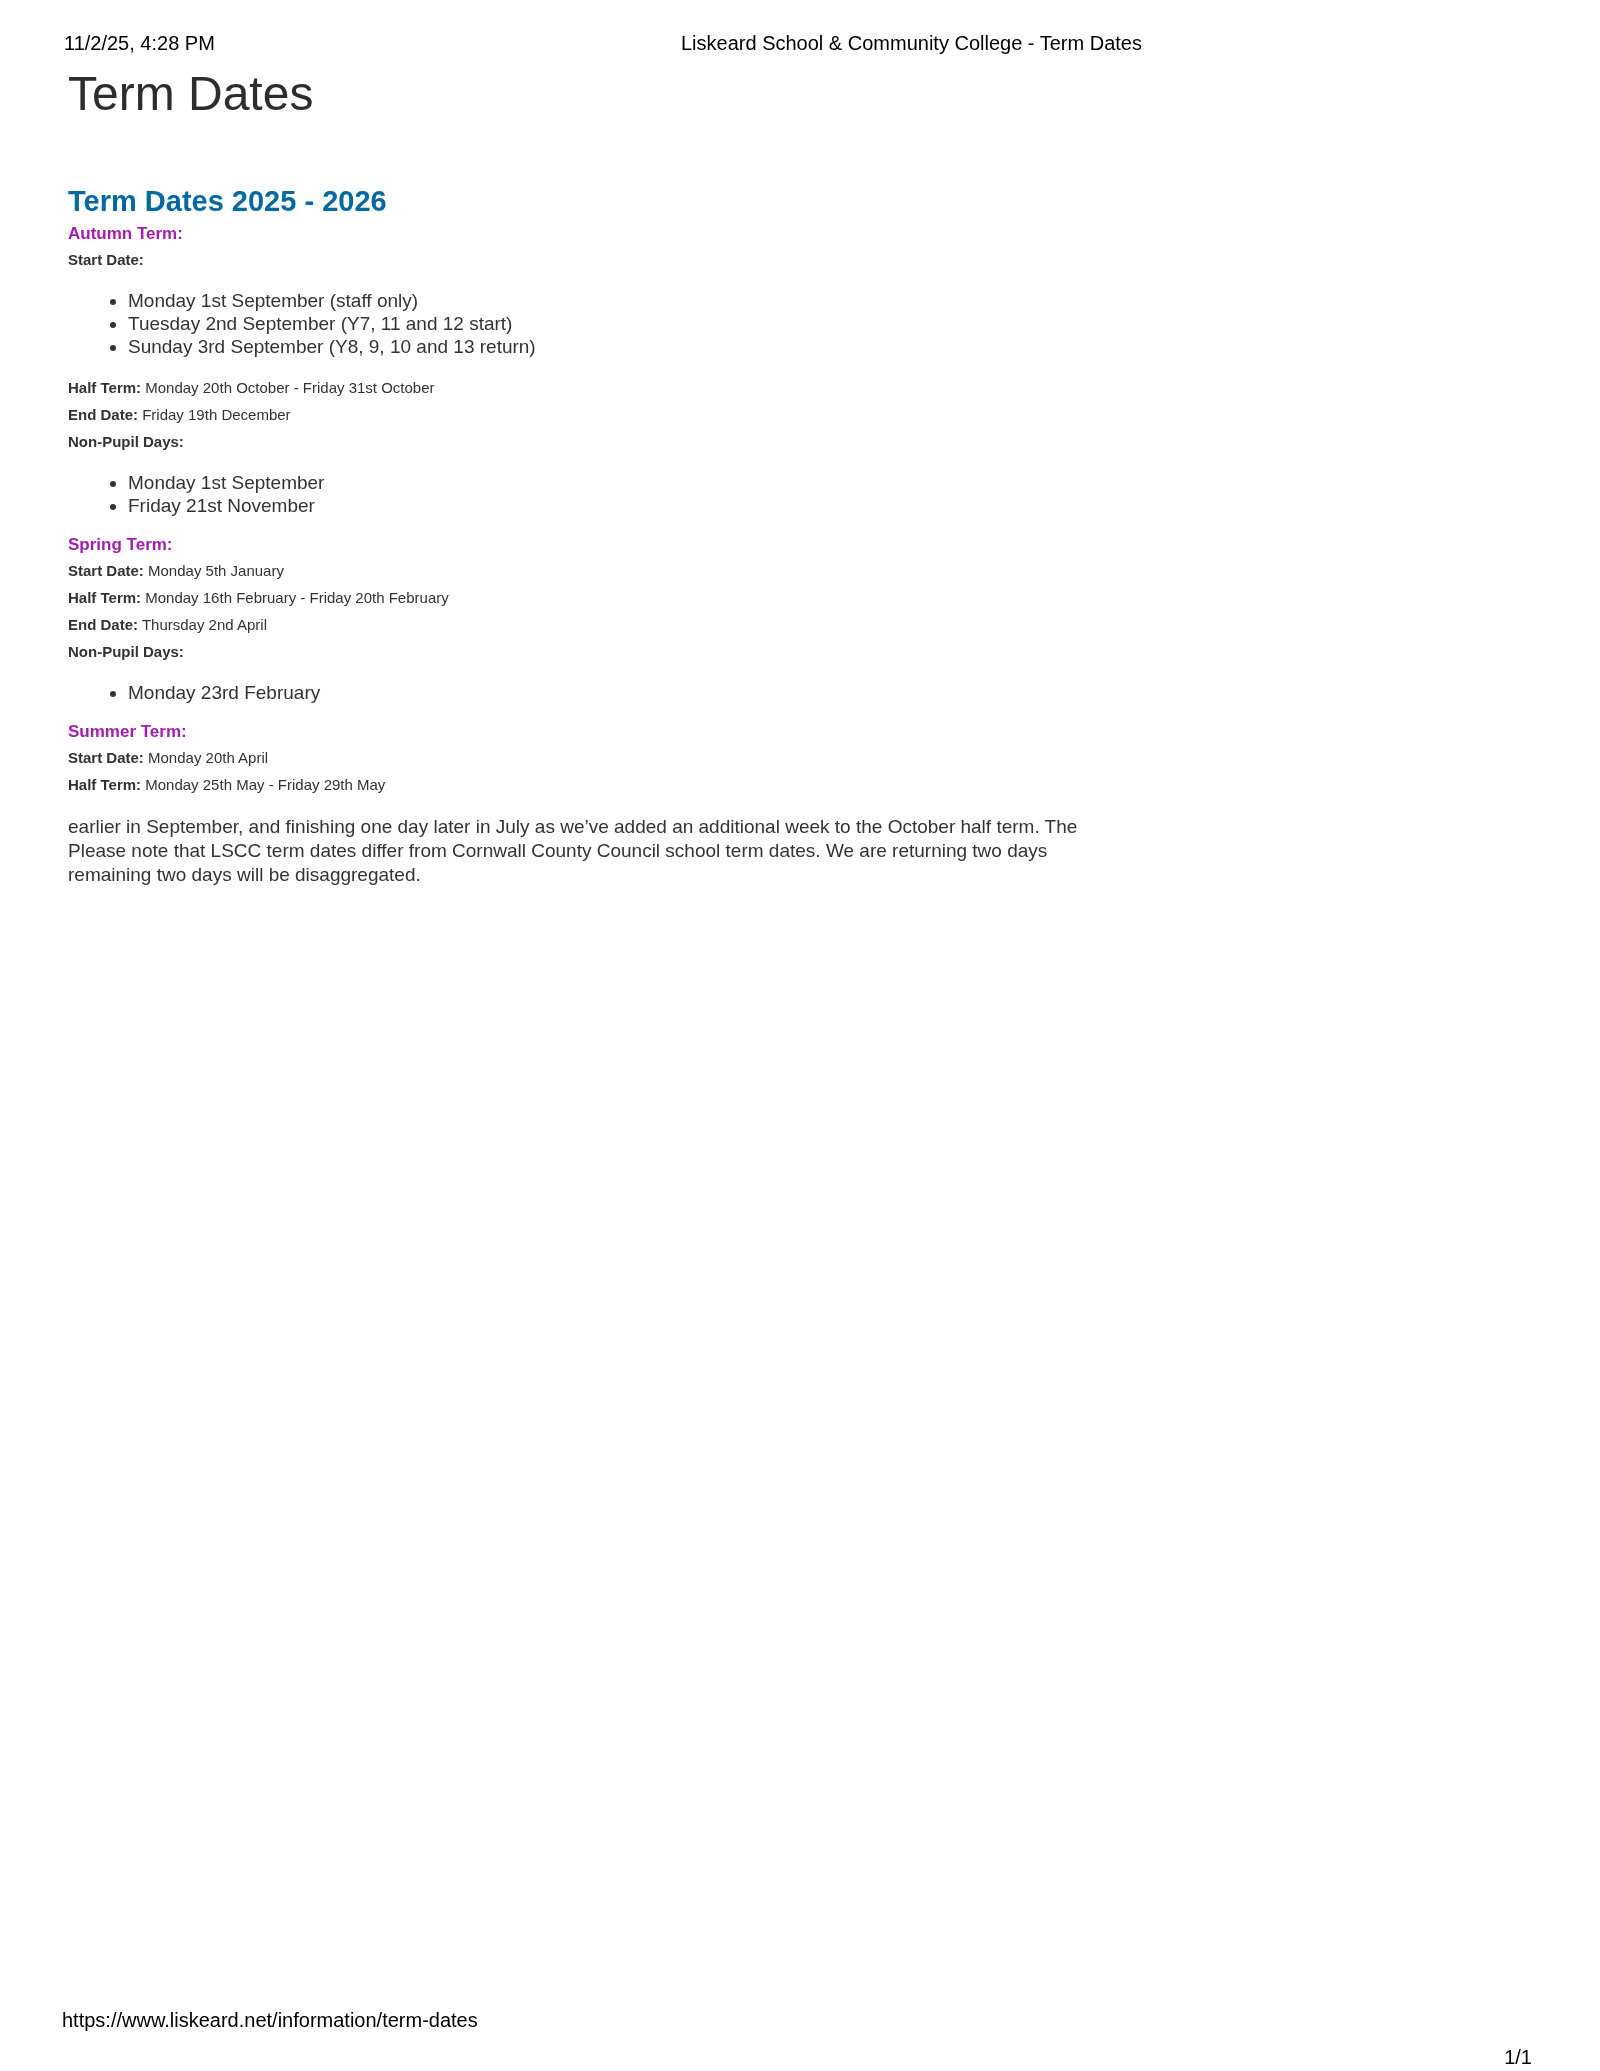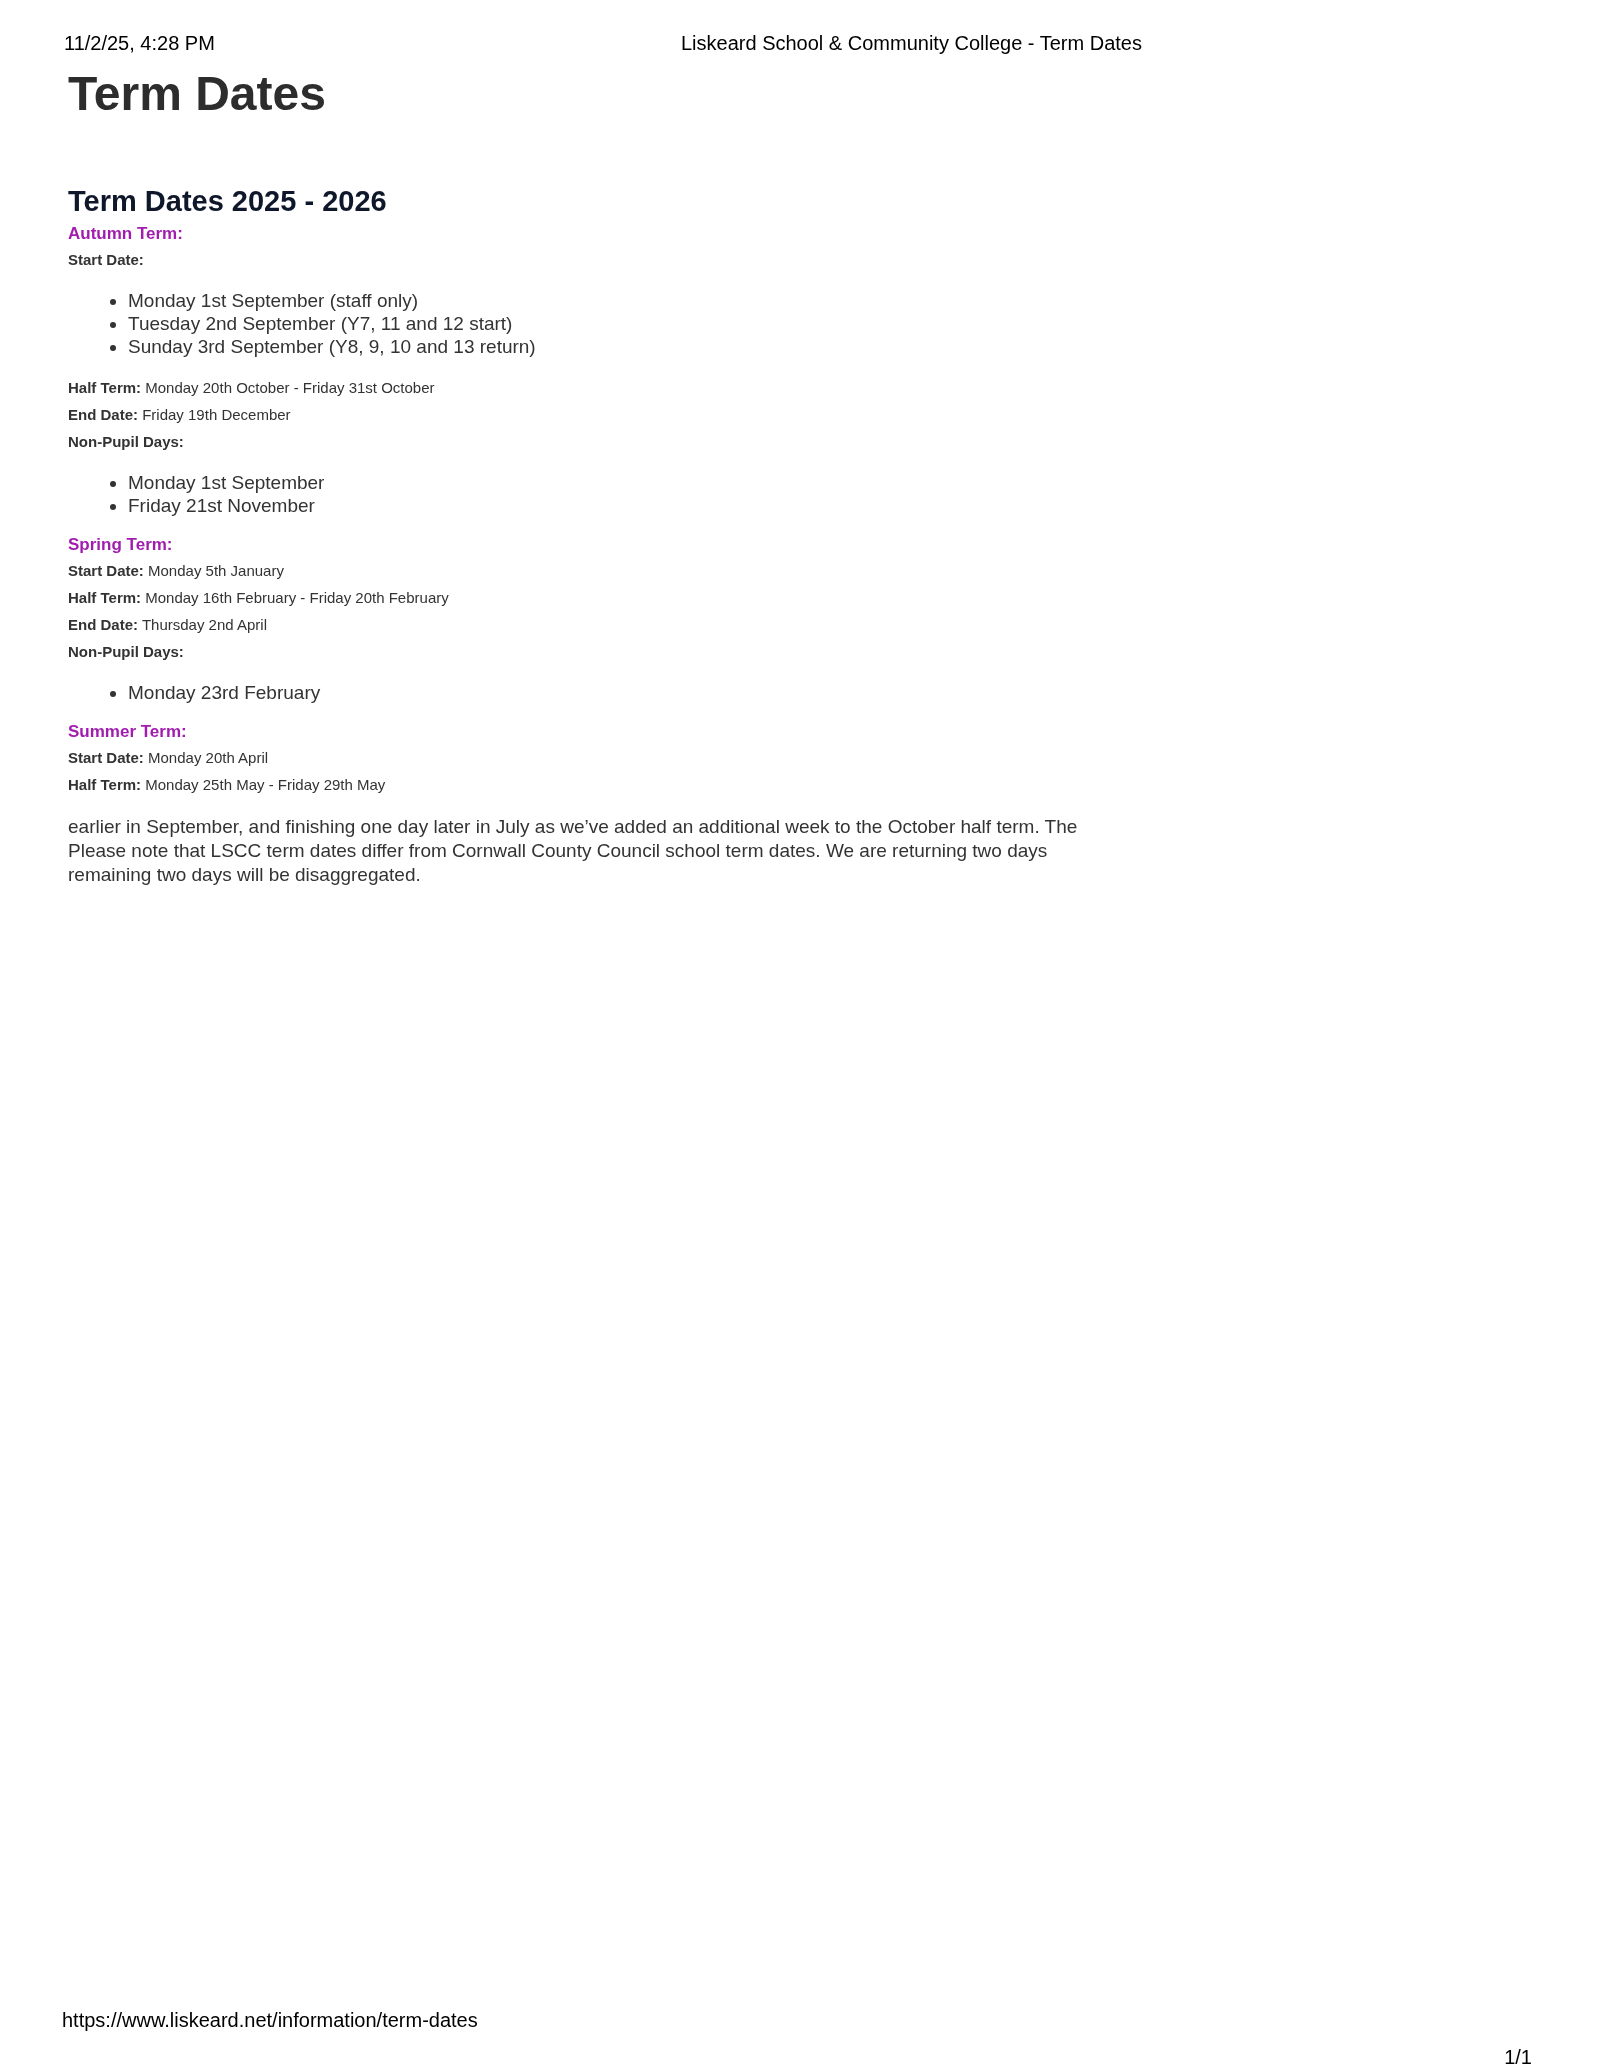--- a/index.html
+++ b/index.html
@@ -33,29 +33,29 @@
   .doc {
     position: absolute;
     left: 68px;
     top: 0;
     width: 1068px;
   }
   h1.page-title {
     margin: 66px 0 0 0;
     font-size: 48px;
     line-height: 56px;
-    font-weight: 700;
+    font-weight: 400;
     color: #2d2d2d;
   }
   h2.section-heading {
     margin: 62px 0 6px 0;
     font-size: 29px;
     line-height: 34px;
     font-weight: 700;
-    color: #0f172a;
+    color: #0369a1;
   }
   .term-label {
     margin: 2px 0 0 0;
     font-size: 17px;
     line-height: 20px;
     font-weight: 700;
     color: #a21caf;
   }
   .doc p {
     margin: 4px 0;

